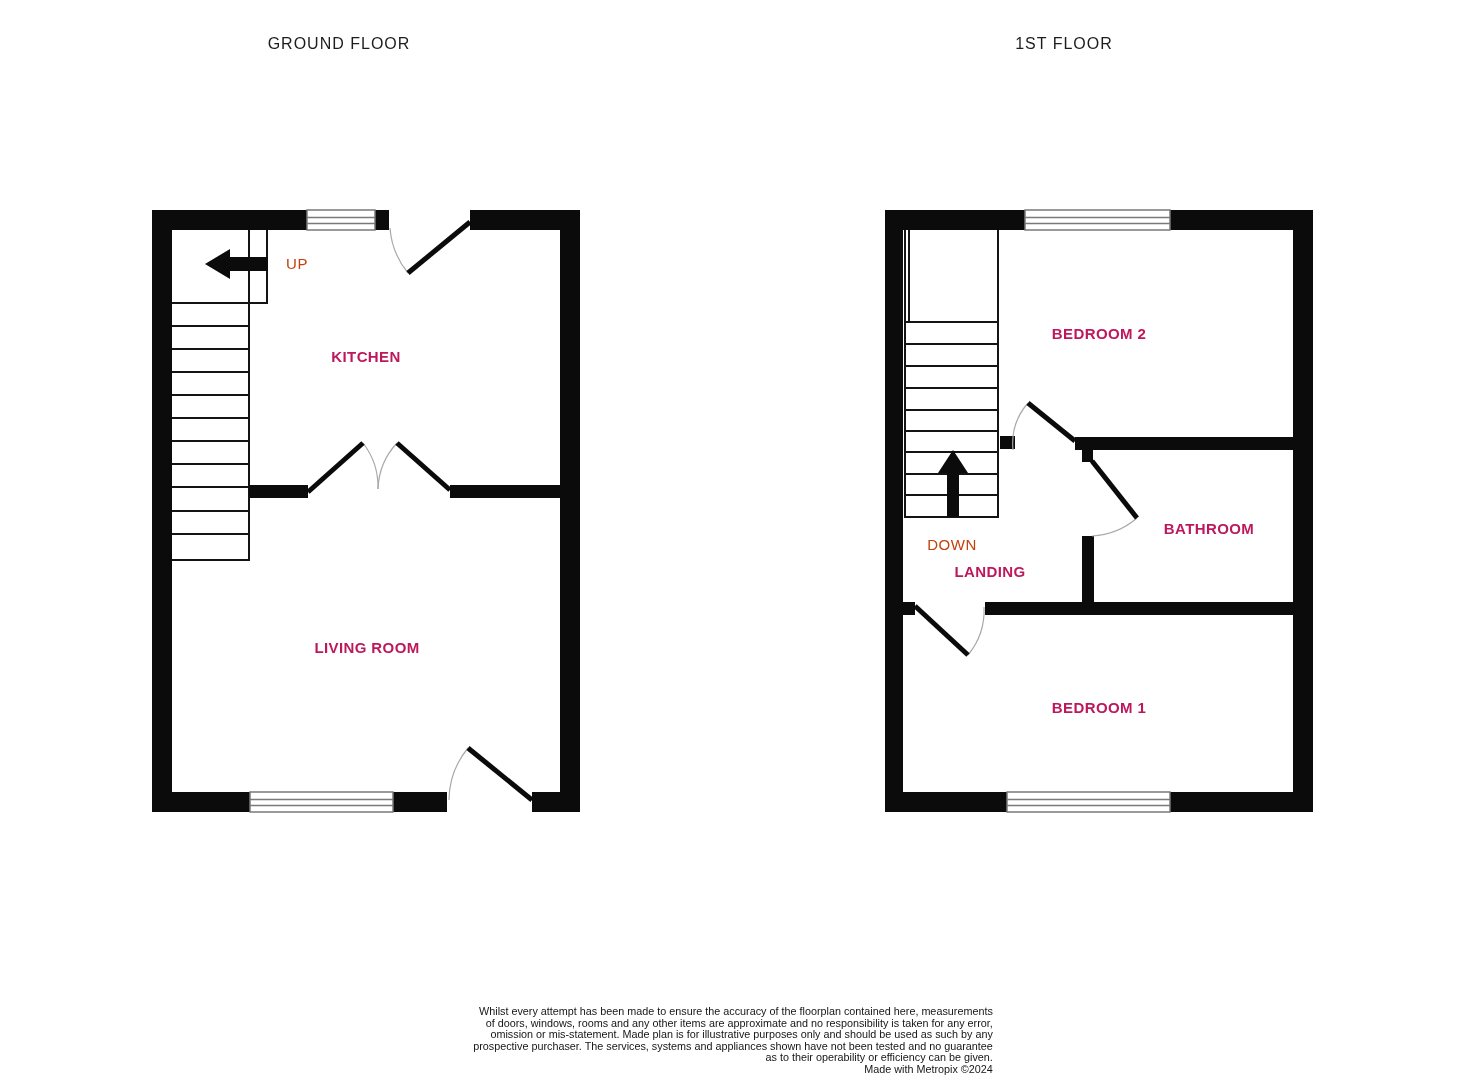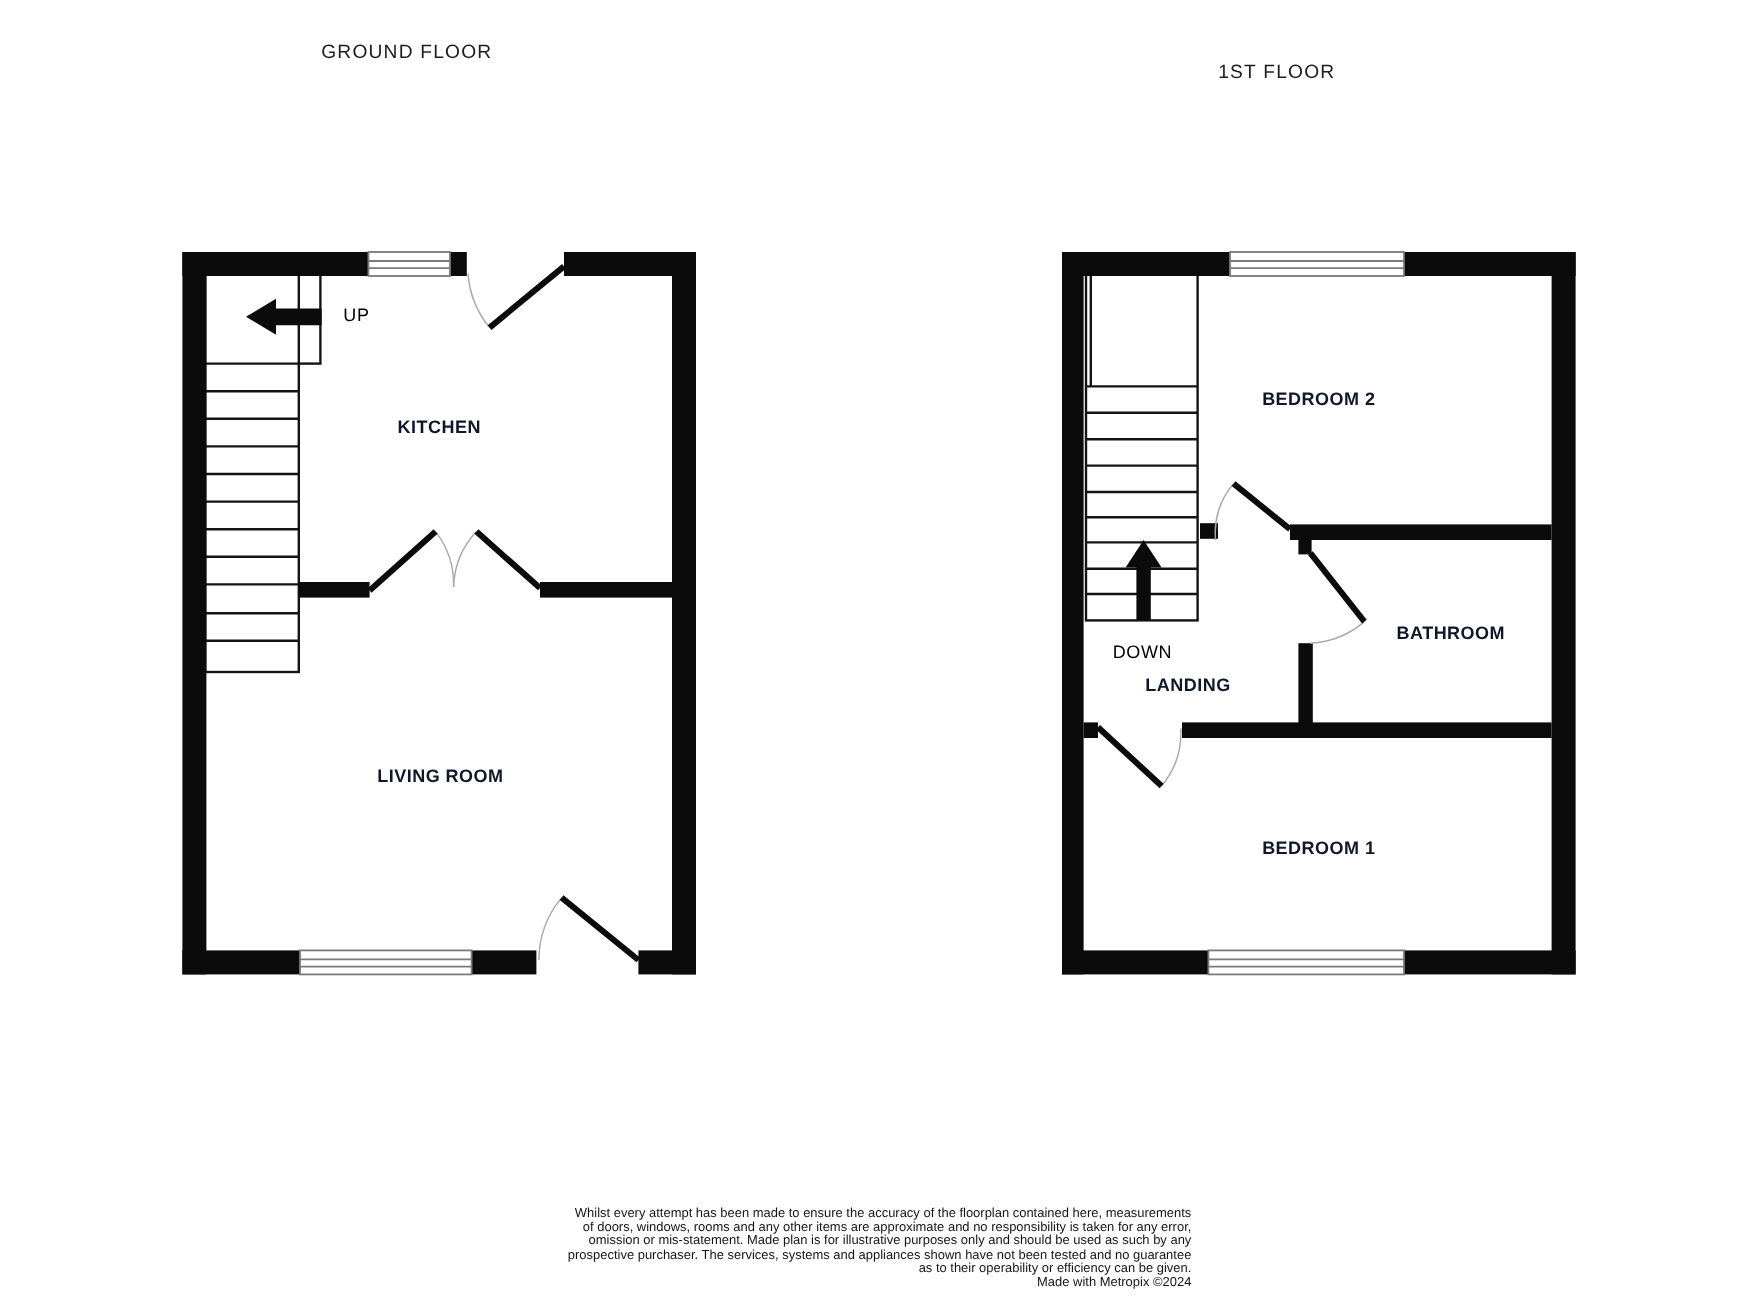--- a/index.html
+++ b/index.html
@@ -5,22 +5,22 @@
   html,body{margin:0;padding:0;background:#ffffff;}
   body{
     width:1465px;height:1080px;position:relative;overflow:hidden;
     font-family:"Liberation Sans","DejaVu Sans",sans-serif;
     -webkit-font-smoothing:antialiased;
   }
   .canvas{position:absolute;left:0;top:0;width:1465px;height:1080px;}
   #plan-svg{position:absolute;left:0;top:0;}
   .lbl{position:absolute;transform:translate(-50%,-50%);white-space:nowrap;color:#171717;}
   .floor-title{font-size:16px;letter-spacing:1px;color:#1d1d1d;}
-  .room-label{font-size:15px;font-weight:bold;letter-spacing:0.4px;color:#0f172a;text-align:right;}
-  .stair-label{font-size:15px;letter-spacing:0.5px;color:#000000;}
+  .room-label{font-size:15px;font-weight:bold;letter-spacing:0.4px;color:#be185d;text-align:right;}
+  .stair-label{font-size:15px;letter-spacing:0.5px;color:#c2410c;}
   .disclaimer{
     position:absolute;left:733px;top:1006px;transform:translateX(-50%);
     text-align:right;font-size:10.8px;line-height:11.5px;color:#151515;
   }
   .disclaimer div{white-space:nowrap;}
 </style>
 </head>
 <body>
 
 <div class="canvas">
@@ -96,21 +96,21 @@
       <path d="M 1013 450 A 62 62 0 0 1 1028 403" fill="none" stroke="#a9a9a9" stroke-width="1.2"></path>
       <path d="M 1092 536 A 75 75 0 0 0 1137 518" fill="none" stroke="#a9a9a9" stroke-width="1.2"></path>
       <path d="M 984 607 A 70 70 0 0 1 968 655" fill="none" stroke="#a9a9a9" stroke-width="1.2"></path>
       <line x1="1075" y1="441" x2="1028" y2="403" stroke="#0b0b0b" stroke-width="5"></line>
       <line x1="1092" y1="461" x2="1137" y2="518" stroke="#0b0b0b" stroke-width="5"></line>
       <line x1="915" y1="606" x2="968" y2="655" stroke="#0b0b0b" stroke-width="5"></line>
       <polygon points="953,450 968,473 959,473 959,517 947,517 947,473 938,473" fill="#0b0b0b"></polygon>
     </svg>
 
   <div class="lbl floor-title" style="left:339px;top:44px">GROUND FLOOR</div>
-  <div class="lbl floor-title" style="left:1064px;top:61px">1ST FLOOR</div>
+  <div class="lbl floor-title" style="left:1064px;top:44px">1ST FLOOR</div>
 
   <div class="lbl stair-label" style="left:297px;top:263px">UP</div>
   <div class="lbl room-label" style="left:366px;top:356px">KITCHEN</div>
   <div class="lbl room-label" style="left:367px;top:647px">LIVING ROOM</div>
 
   <div class="lbl room-label" style="left:1099px;top:333px">BEDROOM 2</div>
   <div class="lbl room-label" style="left:1209px;top:528px">BATHROOM</div>
   <div class="lbl stair-label" style="left:952px;top:544px">DOWN</div>
   <div class="lbl room-label" style="left:990px;top:571px">LANDING</div>
   <div class="lbl room-label" style="left:1099px;top:707px">BEDROOM 1</div>

